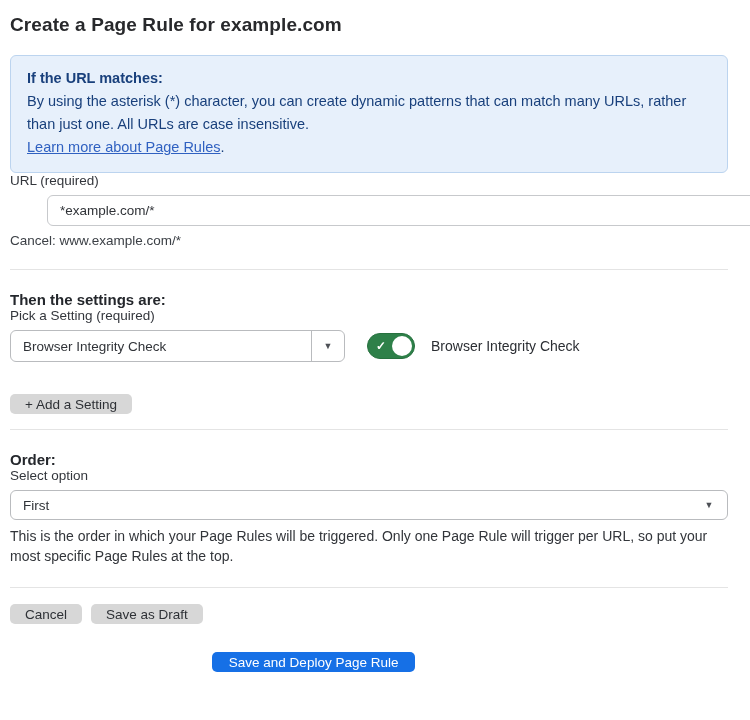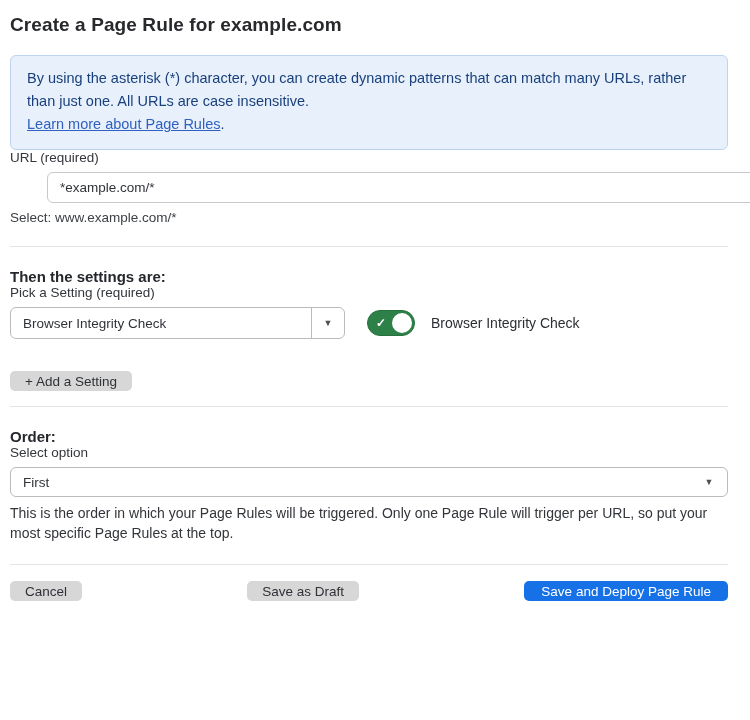--- a/index.html
+++ b/index.html
@@ -89,45 +89,46 @@
 
   .btn {
     display: inline-flex; align-items: center; justify-content: center;
     height: 20px; padding: 0 15px;
     border: none; border-radius: 5px;
     font-family: "Liberation Sans", sans-serif;
     font-size: 13.5px; color: #2e3136;
     background: #d7d7d7; cursor: pointer;
   }
   .btn-add { margin-top: 32px; }
-  .btn-primary { background: #1670e6; color: #ffffff; padding: 0 17px; }
+  .btn-primary { background: #1670e6; color: #ffffff; padding: 0 17px; margin-top: 48px; }
 
   .order-description {
     font-size: 14px; color: #32353a; line-height: 19.5px; margin-top: 7px;
   }
 
-  .footer-row { display: flex; gap: 9px; margin-top: 16px; justify-content: space-between; }
+  .footer-row { display: flex; gap: 9px; margin-top: 16px; }
   .divider.pre-footer { margin-bottom: 16px; }
   .divider.pre-order { margin-top: 15px; }
 </style>
 </head>
 <body>
 
 <div class="container">
 
   <h1 class="page-title">Create a Page Rule for example.com</h1>
 
   <div class="info-box">
+    <div class="info-heading">If the URL matches:</div>
     <div>By using the asterisk (*) character, you can create dynamic patterns that can match many URLs, rather than just one. All URLs are case insensitive.</div>
     <div><a class="info-link">Learn more about Page Rules</a><span>.</span></div>
   </div>
 
   <div class="field-label">URL (required)</div>
   <input class="text-input" type="text" value="*example.com/*" style="">
-  <div class="field-hint">Select: www.example.com/*</div>
+  <div class="field-hint">Cancel: www.example.com/*</div>
 
   <hr class="divider">
 
   <h2 class="section-heading">Then the settings are:</h2>
 
   <div class="field-label">Pick a Setting (required)</div>
 
   <div class="setting-row">
     <div class="select-box narrow">
       <span class="select-value">Browser Integrity Check</span>

